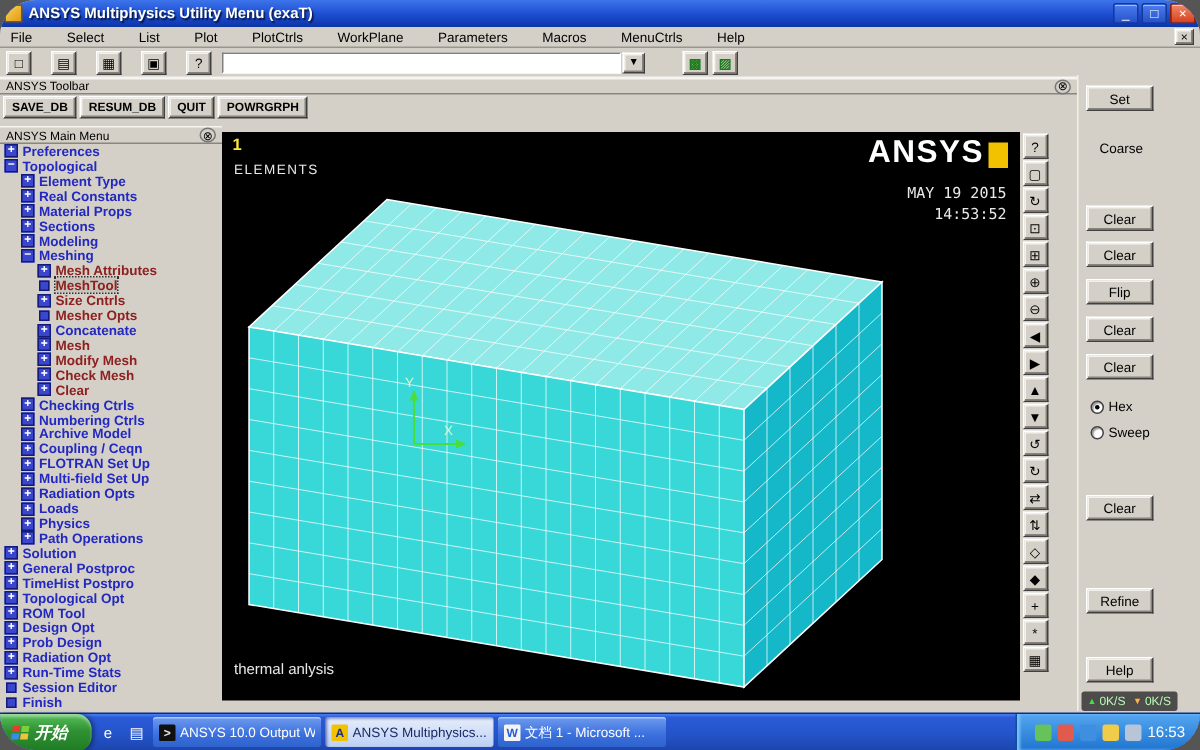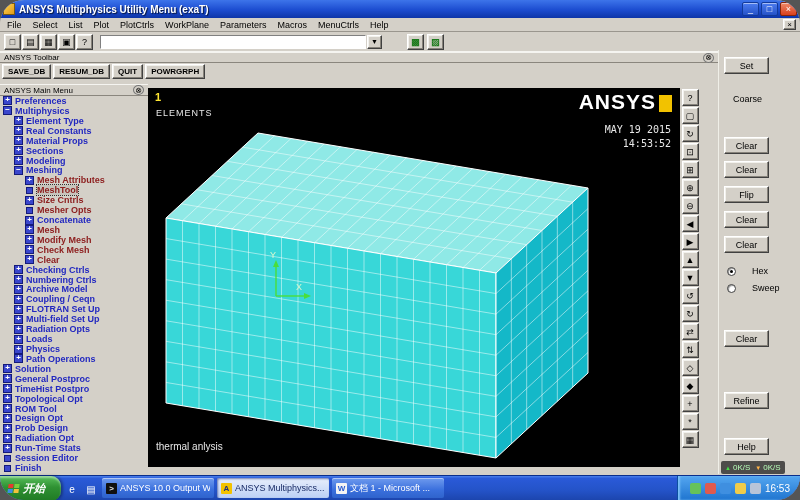--- a/index.html
+++ b/index.html
@@ -21,21 +21,21 @@
 
   
   .menubar{position:absolute;left:0;top:18px;width:800px;height:14px;display:flex;align-items:center;background:#d4d0c8;
     border-bottom:1px solid #9a968e;padding-left:2px;}
   .menu-item{font-size:9px;padding:0 5px;white-space:nowrap;cursor:pointer;}
   .menu-close{margin-left:auto;margin-right:4px;width:13px;height:11px;font-size:8px;line-height:8px;padding:0;}
 
   
   .toolbar{position:absolute;left:0;top:32px;width:800px;height:20px;display:flex;align-items:center;gap:1px;padding-left:4px;
     background:#d4d0c8;border-bottom:1px solid #f5f4f0;}
-  .tb-group{display:flex;gap:1px;}
+  .tb-group{display:flex;gap:13px;}
   .tb-group.right{margin-left:24px;gap:3px;}
   .tb-btn{width:17px;height:16px;font-size:9px;line-height:12px;padding:0;}
   .tb-btn.green{font-weight:bold;}
   .cmd-input{margin-left:6px;width:266px;height:14px;font-size:9px;background:#fff;border:1px solid;border-color:#808080 #fff #fff #808080;padding:0 3px;}
   .dd-btn{width:15px;height:14px;font-size:7px;line-height:10px;padding:0;}
 
   
   .subheader{position:absolute;display:flex;align-items:center;font-size:8px;padding:0 4px;background:#d4d0c8;
     border-top:1px solid #f5f4f0;border-bottom:1px solid #8a867e;}
   .sh1{left:0;top:52px;width:718px;height:11px;}
@@ -69,21 +69,21 @@
   .triad-txt{fill:#d8f8d0;font-size:9px;font-family:"Liberation Sans",sans-serif;}
 
   
   .viewstrip{position:absolute;left:680px;top:88px;width:20px;height:379px;display:flex;flex-direction:column;align-items:center;gap:1px;padding-top:1px;}
   .vs-btn{width:17px;height:17px;font-size:9px;line-height:14px;padding:0;}
 
   
   .meshtool{position:absolute;left:718px;top:50px;width:82px;height:424px;background:#d4d0c8;border-left:1px solid #f0efe8;}
   .mt-btn{position:absolute;left:5px;width:45px;height:17px;font-size:9px;padding:0;}
   .mt-label{position:absolute;left:14px;font-size:9px;text-align:center;}
-  .mt-radio{position:absolute;left:8px;display:flex;align-items:center;gap:16px;font-size:9px;cursor:pointer;}
+  .mt-radio{position:absolute;left:8px;display:flex;align-items:center;gap:3px;font-size:9px;cursor:pointer;}
   .radio-dot{width:9px;height:9px;border-radius:50%;background:#fff;border:1px solid #404040;box-shadow:inset 1px 1px 1px #999;position:relative;display:inline-block;}
   .radio-dot.checked::after{content:"";position:absolute;left:2px;top:2px;width:3px;height:3px;border-radius:50%;background:#000;}
 
   
   .taskbar{position:absolute;left:0;top:475px;width:800px;height:25px;display:flex;align-items:center;
     background:linear-gradient(180deg,#4a80ec 0%,#2a5ad8 10%,#2453c8 60%,#1c45ae 100%);border-top:1px solid #0a2e8c;}
   .start-btn{height:25px;padding:0 16px 0 8px;border:none;border-radius:0 10px 10px 0;color:#fff;font-size:11px;font-weight:bold;font-style:italic;
     display:flex;align-items:center;gap:4px;background:linear-gradient(180deg,#59c05c,#2f9133 45%,#1f7a24);
     box-shadow:inset 0 2px 2px rgba(255,255,255,.4),2px 0 3px rgba(0,0,0,.35);}
   .start-flag{display:inline-grid;grid-template-columns:5px 5px;gap:1px;transform:skewX(-8deg);}
@@ -173,21 +173,21 @@
     <span>ANSYS Main Menu</span>
     <button class="pin-btn">⊗</button>
   </div>
   <div id="tree" class="tree">
       <div class="tree-row" style="padding-left: 3px;">
         <span class="tree-icon plus">+</span>
         <span class="tree-label blue">Preferences</span>
       </div>
       <div class="tree-row" style="padding-left: 3px;">
         <span class="tree-icon minus">−</span>
-        <span class="tree-label blue">Multiphysics</span>
+        <span class="tree-label blue">Topological</span>
       </div>
       <div class="tree-row" style="padding-left: 14px;">
         <span class="tree-icon plus">+</span>
         <span class="tree-label blue">Element Type</span>
       </div>
       <div class="tree-row" style="padding-left: 14px;">
         <span class="tree-icon plus">+</span>
         <span class="tree-label blue">Real Constants</span>
       </div>
       <div class="tree-row" style="padding-left: 14px;">

